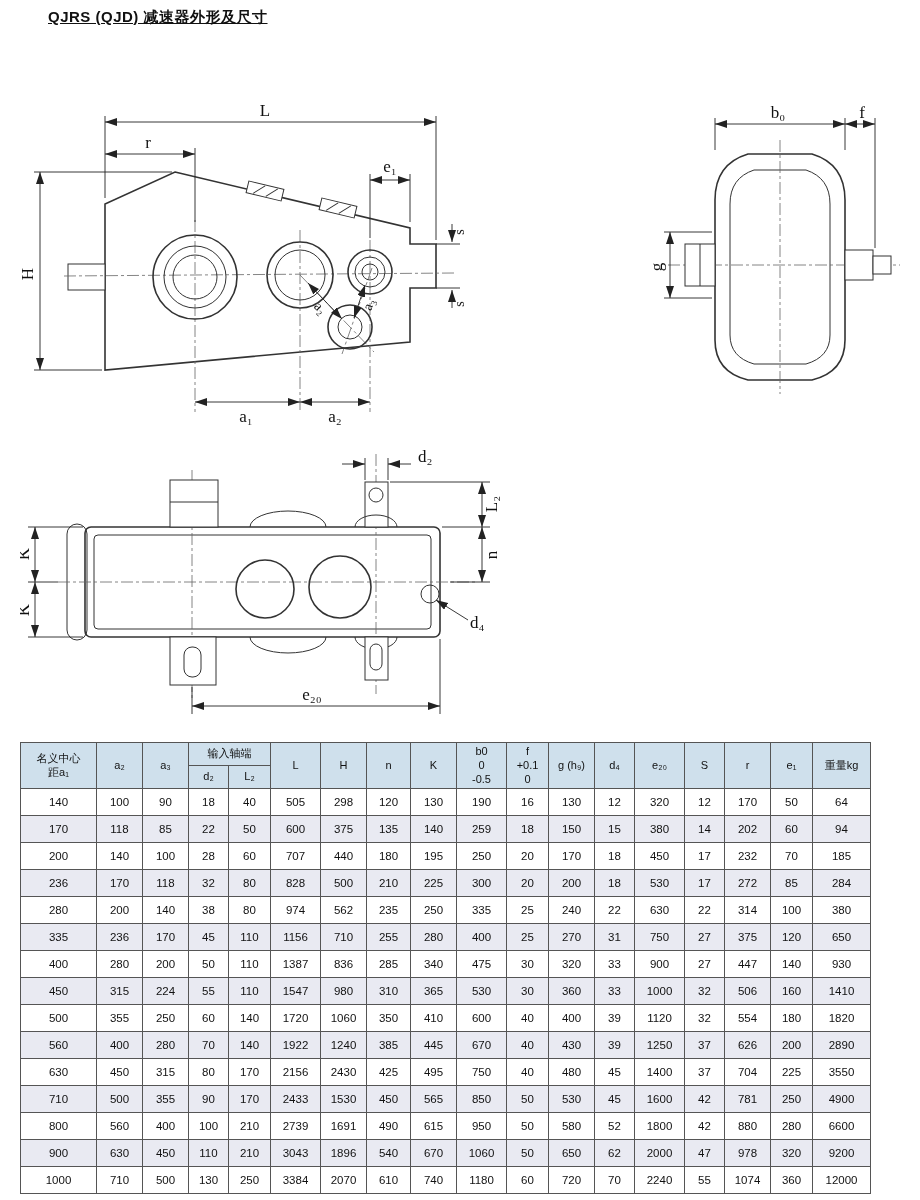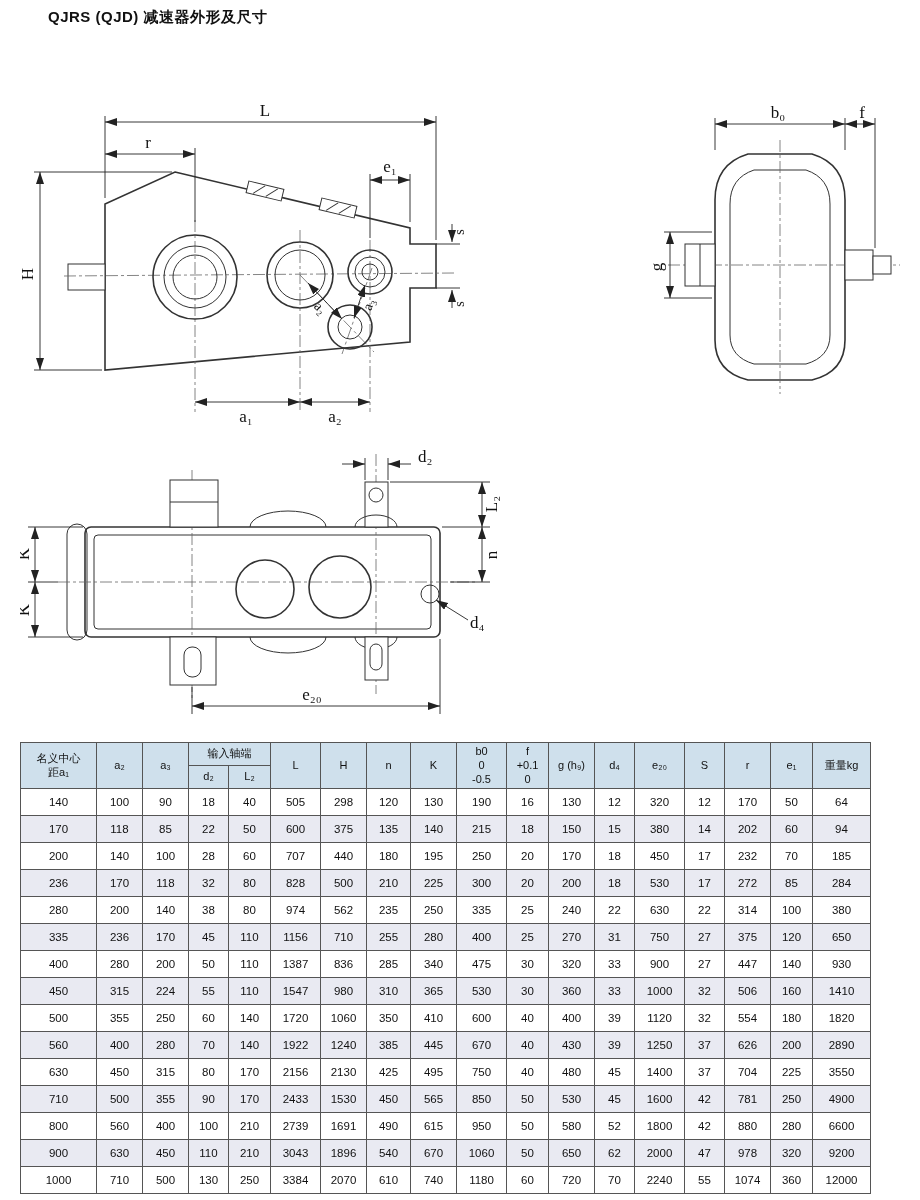--- a/index.html
+++ b/index.html
@@ -3,20 +3,21 @@
 <meta charset="utf-8">
 <style>
   html,body { margin:0; padding:0; }
   body {
     width:920px; height:1200px; position:relative; background:#fff;
     font-family:"Liberation Sans", sans-serif; color:#111;
   }
   .page-title {
     position:absolute; left:48px; top:8px; font-size:15px; font-weight:bold;
     letter-spacing:0.5px;
+    text-decoration:underline;
   }
   
   #svg-side { position:absolute; left:20px; top:92px; }
   #svg-end  { position:absolute; left:640px; top:92px; }
   #svg-top  { position:absolute; left:20px; top:442px; }
 
   
   .ol { fill:none; stroke:#333; stroke-width:1.6; }
   .il { fill:none; stroke:#333; stroke-width:1; }
   .filled { fill:#fff; stroke:#333; stroke-width:1; }
@@ -340,21 +341,21 @@
       <tr class="alt">
         <td>170</td>
         <td>118</td>
         <td>85</td>
         <td>22</td>
         <td>50</td>
         <td>600</td>
         <td>375</td>
         <td>135</td>
         <td>140</td>
-        <td>215</td>
+        <td>259</td>
         <td>18</td>
         <td>150</td>
         <td>15</td>
         <td>380</td>
         <td>14</td>
         <td>202</td>
         <td>60</td>
         <td>94</td>
       </tr>
       <tr>
@@ -517,21 +518,21 @@
         <td>200</td>
         <td>2890</td>
       </tr>
       <tr>
         <td>630</td>
         <td>450</td>
         <td>315</td>
         <td>80</td>
         <td>170</td>
         <td>2156</td>
-        <td>2130</td>
+        <td>2430</td>
         <td>425</td>
         <td>495</td>
         <td>750</td>
         <td>40</td>
         <td>480</td>
         <td>45</td>
         <td>1400</td>
         <td>37</td>
         <td>704</td>
         <td>225</td>

